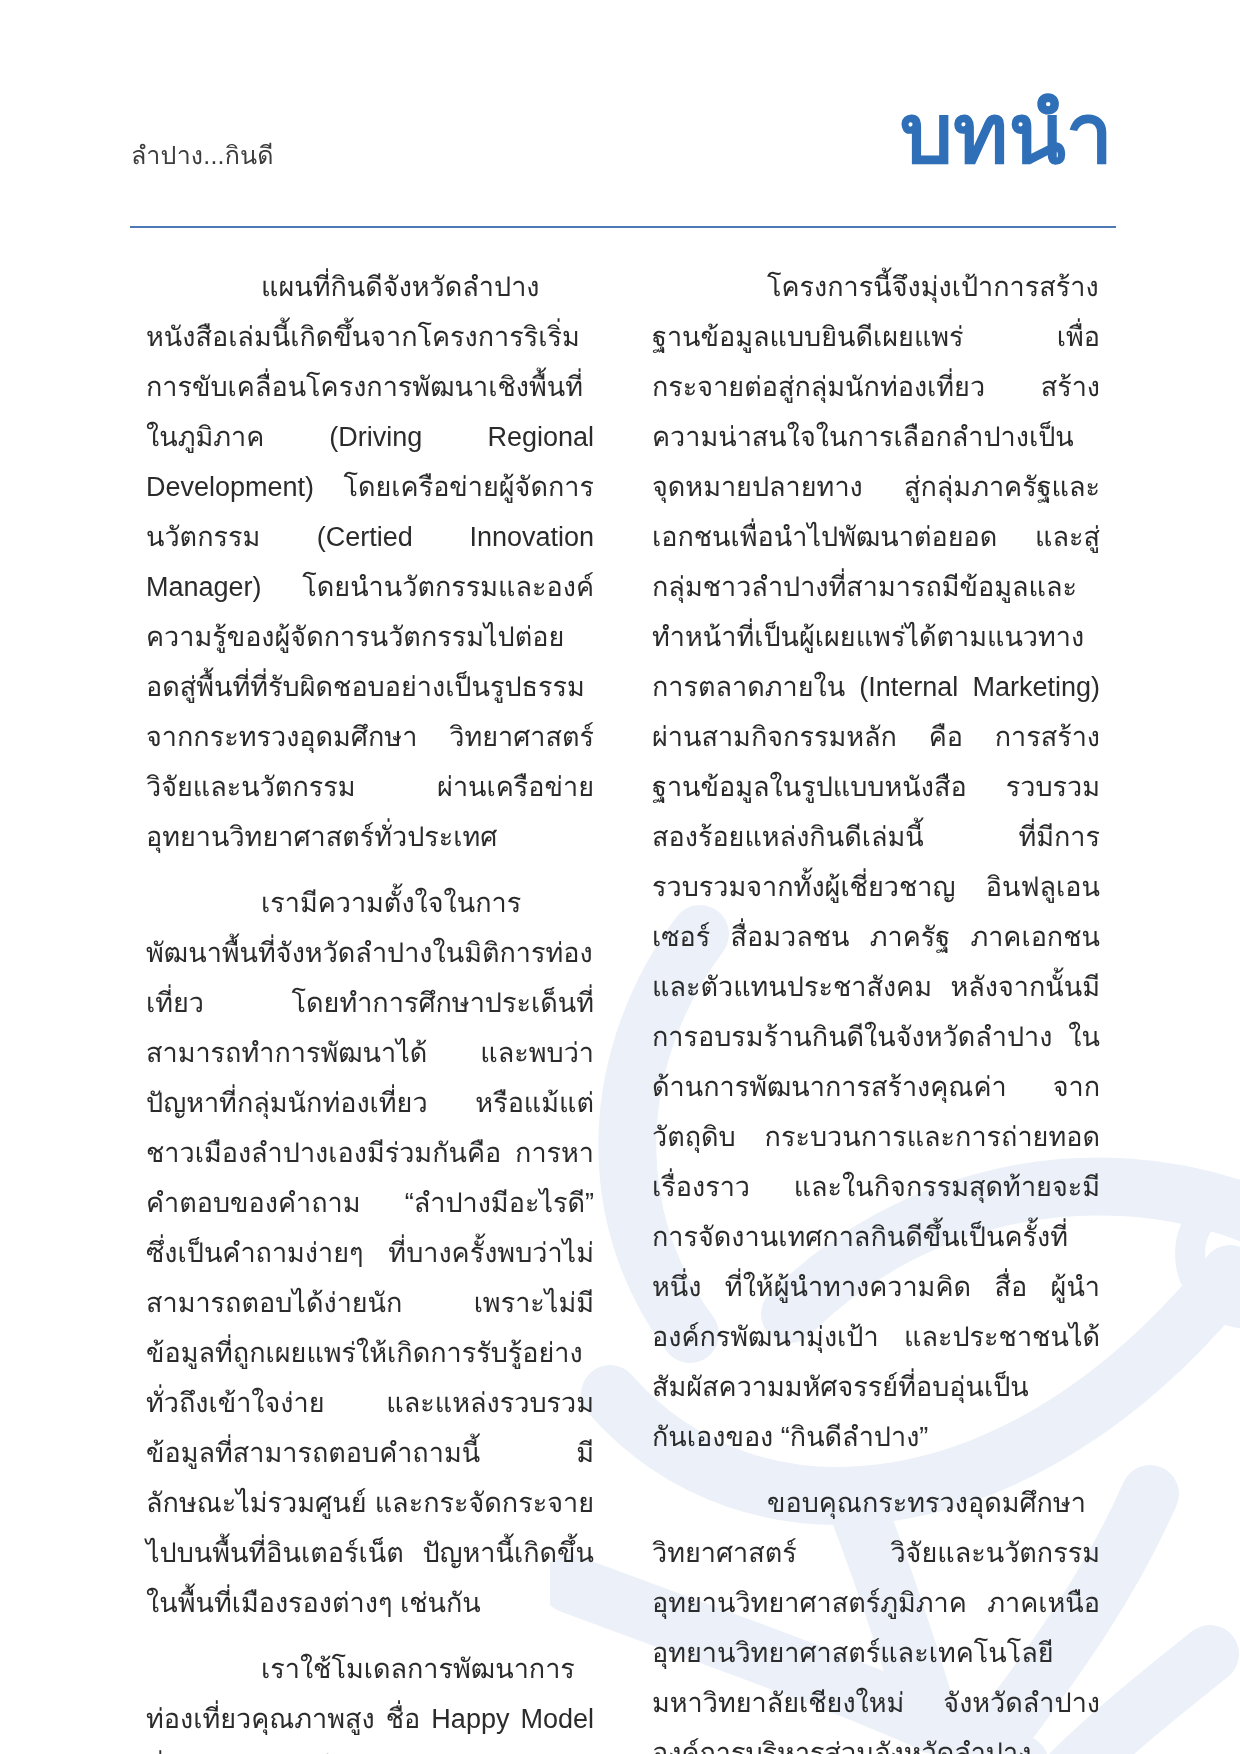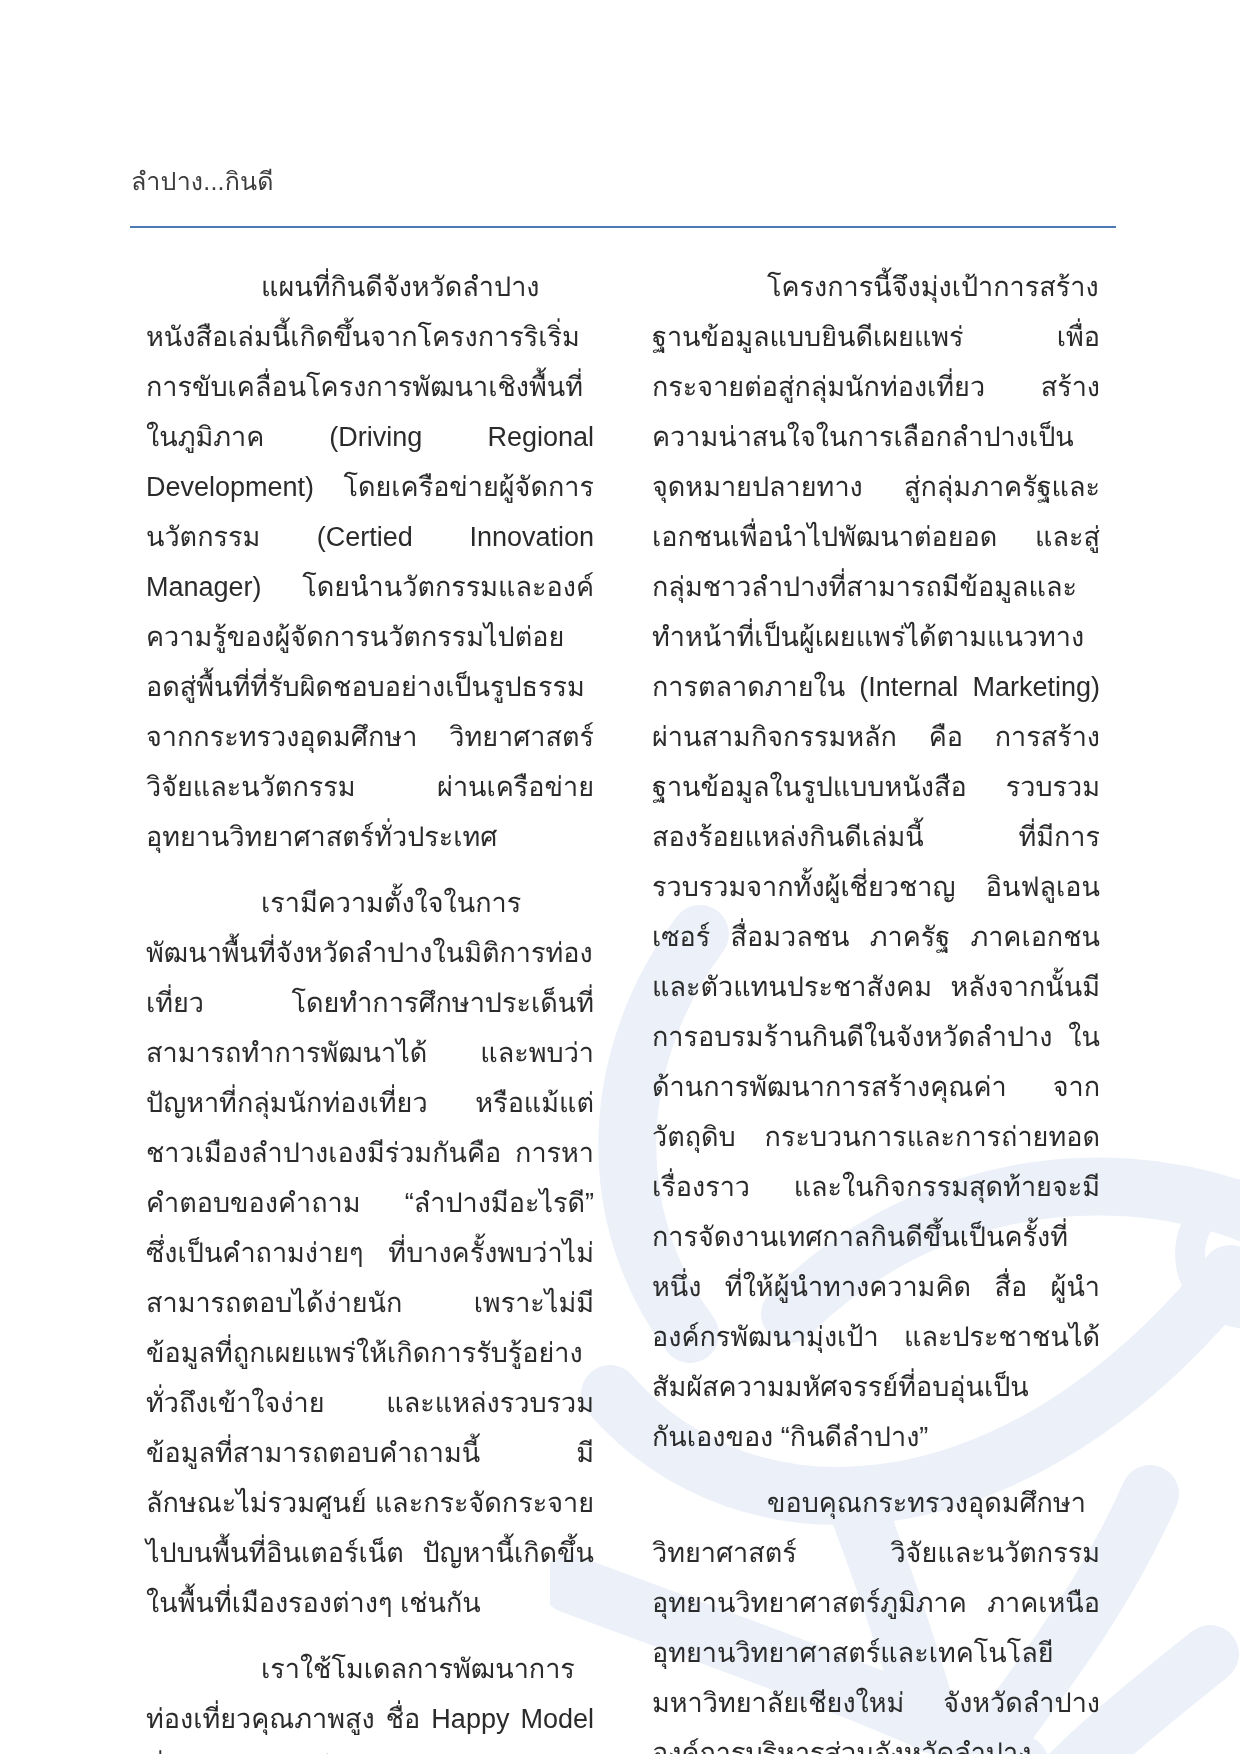--- a/index.html
+++ b/index.html
@@ -8,21 +8,21 @@
     width:1240px;
     height:1754px;
     background:#ffffff;
     overflow:hidden;
     font-family:"Liberation Sans","DejaVu Sans",sans-serif;
   }
   
   .running-head{
     position:absolute;
     left:131px;
-    top:166px;
+    top:140px;
     font-size:25px;
     line-height:1.2;
     color:#3d3d3d;
     letter-spacing:0.2px;
   }
   .section-title{
     position:absolute;
     right:127px;
     top:92px;
     font-size:84px;
@@ -82,20 +82,21 @@
       <path d="M 240 520 C 360 400, 540 360, 700 420"></path>
       <path d="M 20 790 C 180 850, 330 900, 470 970"></path>
       <path d="M 310 720 C 340 800, 360 860, 380 930"></path>
       <path d="M 600 700 C 560 790, 510 860, 450 940"></path>
       <path d="M 660 860 C 610 900, 560 940, 520 980"></path>
       <circle cx="700" cy="460" r="60" stroke-width="30"></circle>
     </g>
   </svg>
 
   <div class="running-head">ลำปาง...กินดี</div>
+  <div class="section-title">บทนำ</div>
   <div class="divider"></div>
 
   <div class="columns">
     <div class="col">
       <p>แผนที่กินดีจังหวัดลำปาง หนังสือเล่มนี้เกิดขึ้นจากโครงการริเริ่มการขับเคลื่อนโครงการพัฒนาเชิงพื้นที่ในภูมิภาค (Driving Regional Development) โดยเครือข่ายผู้จัดการนวัตกรรม (Certied Innovation Manager) โดยนำนวัตกรรมและองค์ความรู้ของผู้จัดการนวัตกรรมไปต่อยอดสู่พื้นที่ที่รับผิดชอบอย่างเป็นรูปธรรม จากกระทรวงอุดมศึกษา วิทยาศาสตร์ วิจัยและนวัตกรรม ผ่านเครือข่ายอุทยานวิทยาศาสตร์ทั่วประเทศ</p>
       <p>เรามีความตั้งใจในการพัฒนาพื้นที่จังหวัดลำปางในมิติการท่องเที่ยว โดยทำการศึกษาประเด็นที่สามารถทำการพัฒนาได้ และพบว่าปัญหาที่กลุ่มนักท่องเที่ยว หรือแม้แต่ชาวเมืองลำปางเองมีร่วมกันคือ การหาคำตอบของคำถาม “ลำปางมีอะไรดี” ซึ่งเป็นคำถามง่ายๆ ที่บางครั้งพบว่าไม่สามารถตอบได้ง่ายนัก เพราะไม่มีข้อมูลที่ถูกเผยแพร่ให้เกิดการรับรู้อย่างทั่วถึงเข้าใจง่าย และแหล่งรวบรวมข้อมูลที่สามารถตอบคำถามนี้ มีลักษณะไม่รวมศูนย์ และกระจัดกระจายไปบนพื้นที่อินเตอร์เน็ต ปัญหานี้เกิดขึ้นในพื้นที่เมืองรองต่างๆ เช่นกัน</p>
       <p>เราใช้โมเดลการพัฒนาการท่องเที่ยวคุณภาพสูง ชื่อ Happy Model ที่พัฒนาร่วมกันโดยกระทรวงการท่องเที่ยวและกีฬา การท่องเที่ยวแห่งประเทศไทย และหอการค้าไทย ทำการศึกษาข้อมูลเบื้องต้นในกลุ่มนักท่องเที่ยว และกลุ่มประชากรลำปาง พบว่า ในสี่ด้านของ Happy Model คือ กินดี อยู่ดี ออกกำลังกายดี และแบ่งปันสิ่งดีๆ นั้น ด้านที่จะสร้างผลลัพธ์ต่อการตัดสินใจท่องเที่ยวจังหวัดลำปาง เมื่อมีข้อมูลที่ดึงดูดและน่าสนใจได้มีประสิทธิภาพที่สุด และเป็นฐานของการต่อยอดได้คือด้าน “กินดี” สอดคล้องกับเทรนด์พฤติกรรมการท่องเที่ยวในปัจจุบัน</p>
     </div>
     <div class="col">
       <p>โครงการนี้จึงมุ่งเป้าการสร้างฐานข้อมูลแบบยินดีเผยแพร่ เพื่อกระจายต่อสู่กลุ่มนักท่องเที่ยว สร้างความน่าสนใจในการเลือกลำปางเป็นจุดหมายปลายทาง สู่กลุ่มภาครัฐและเอกชนเพื่อนำไปพัฒนาต่อยอด และสู่กลุ่มชาวลำปางที่สามารถมีข้อมูลและทำหน้าที่เป็นผู้เผยแพร่ได้ตามแนวทาง การตลาดภายใน (Internal Marketing) ผ่านสามกิจกรรมหลัก คือ การสร้างฐานข้อมูลในรูปแบบหนังสือ รวบรวมสองร้อยแหล่งกินดีเล่มนี้ ที่มีการรวบรวมจากทั้งผู้เชี่ยวชาญ อินฟลูเอนเซอร์ สื่อมวลชน ภาครัฐ ภาคเอกชน และตัวแทนประชาสังคม หลังจากนั้นมีการอบรมร้านกินดีในจังหวัดลำปาง ในด้านการพัฒนาการสร้างคุณค่า จากวัตถุดิบ กระบวนการและการถ่ายทอดเรื่องราว และในกิจกรรมสุดท้ายจะมีการจัดงานเทศกาลกินดีขึ้นเป็นครั้งที่หนึ่ง ที่ให้ผู้นำทางความคิด สื่อ ผู้นำองค์กรพัฒนามุ่งเป้า และประชาชนได้สัมผัสความมหัศจรรย์ที่อบอุ่นเป็นกันเองของ “กินดีลำปาง”</p>

